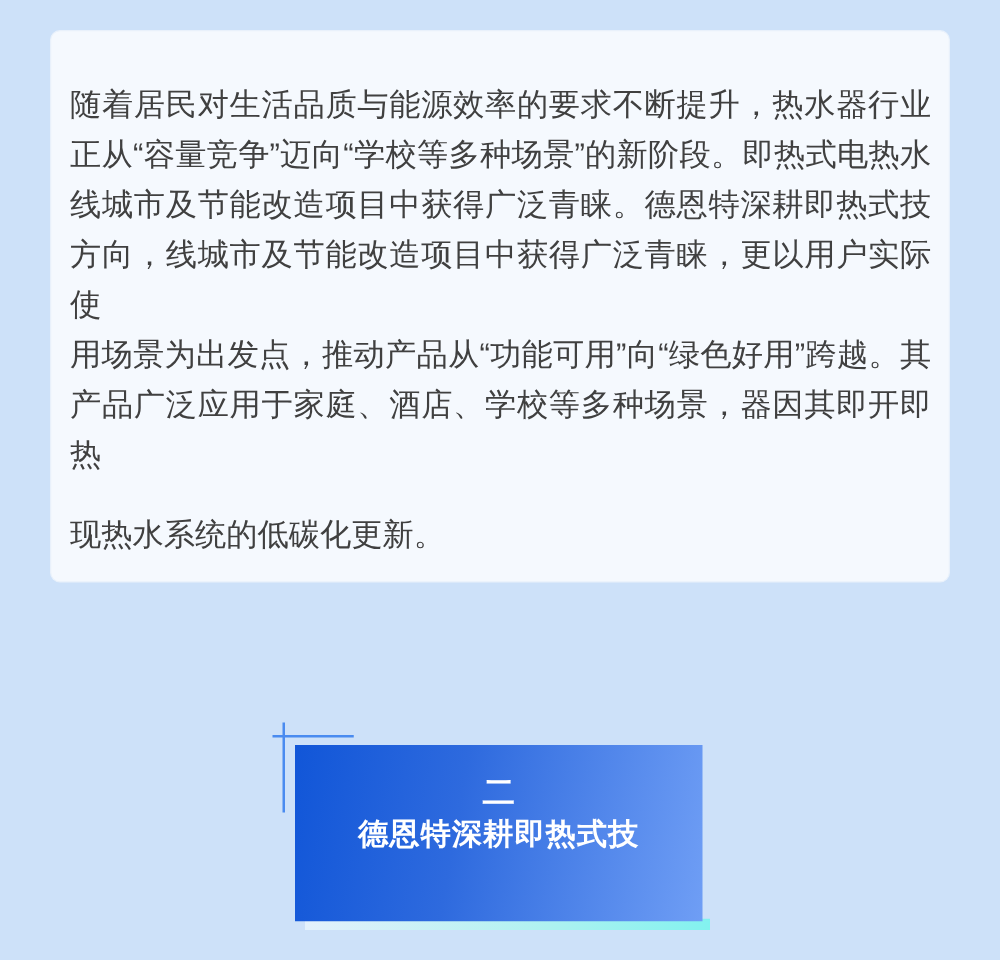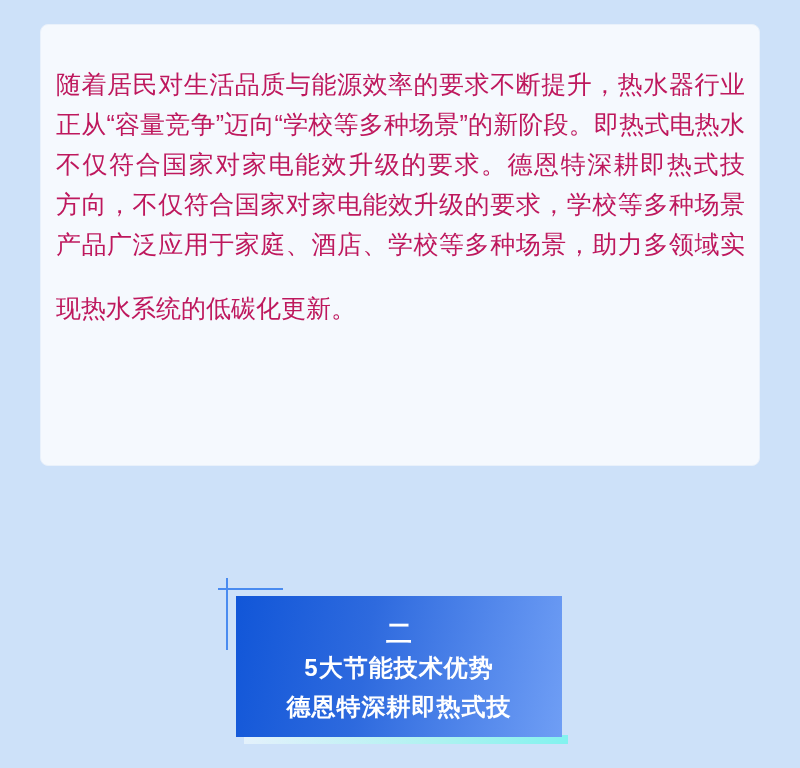--- a/index.html
+++ b/index.html
@@ -27,21 +27,21 @@
     height: 442px;
     box-sizing: border-box;
     background: #f5f9fe;
     border: 1px solid #e9f1fb;
     border-radius: 8px;
     padding: 39px 14px 0 15px;
   }
   .para-line {
     font-size: 25px;
     line-height: 40px;
-    color: #be185d;
+    color: #404040;
     text-align: justify;
     text-align-last: justify;
     text-justify: inter-ideograph;
     white-space: normal;
   }
   .para-line.last {
     text-align-last: left;
     margin-top: 24px;
   }
   
@@ -95,30 +95,30 @@
   }
 </style>
 </head>
 <body>
 
 <div class="page">
 
   <div class="card">
     <div class="para-line">随着居民对生活品质与能源效率的要求不断提升，热水器行业</div>
     <div class="para-line">正从“容量竞争”迈向“学校等多种场景”的新阶段。即热式电热水</div>
-    <div class="para-line">不仅符合国家对家电能效升级的要求。德恩特深耕即热式技</div>
-    <div class="para-line">方向，不仅符合国家对家电能效升级的要求，学校等多种场景</div>
-    <div class="para-line">产品广泛应用于家庭、酒店、学校等多种场景，助力多领域实</div>
+    <div class="para-line">线城市及节能改造项目中获得广泛青睐。德恩特深耕即热式技</div>
+    <div class="para-line">方向，线城市及节能改造项目中获得广泛青睐，更以用户实际使</div>
+    <div class="para-line">用场景为出发点，推动产品从“功能可用”向“绿色好用”跨越。其</div>
+    <div class="para-line">产品广泛应用于家庭、酒店、学校等多种场景，器因其即开即热</div>
     <div class="para-line last">现热水系统的低碳化更新。</div>
   </div>
 
   <div class="deco-v"></div>
   <div class="deco-h"></div>
 
   <div class="accent-bar"></div>
 
   <div class="banner">
     <div class="banner-index">二</div>
-    <div class="banner-title">5大节能技术优势</div>
     <div class="banner-title">德恩特深耕即热式技</div>
   </div>
 
 </div>
 
 </body></html>

